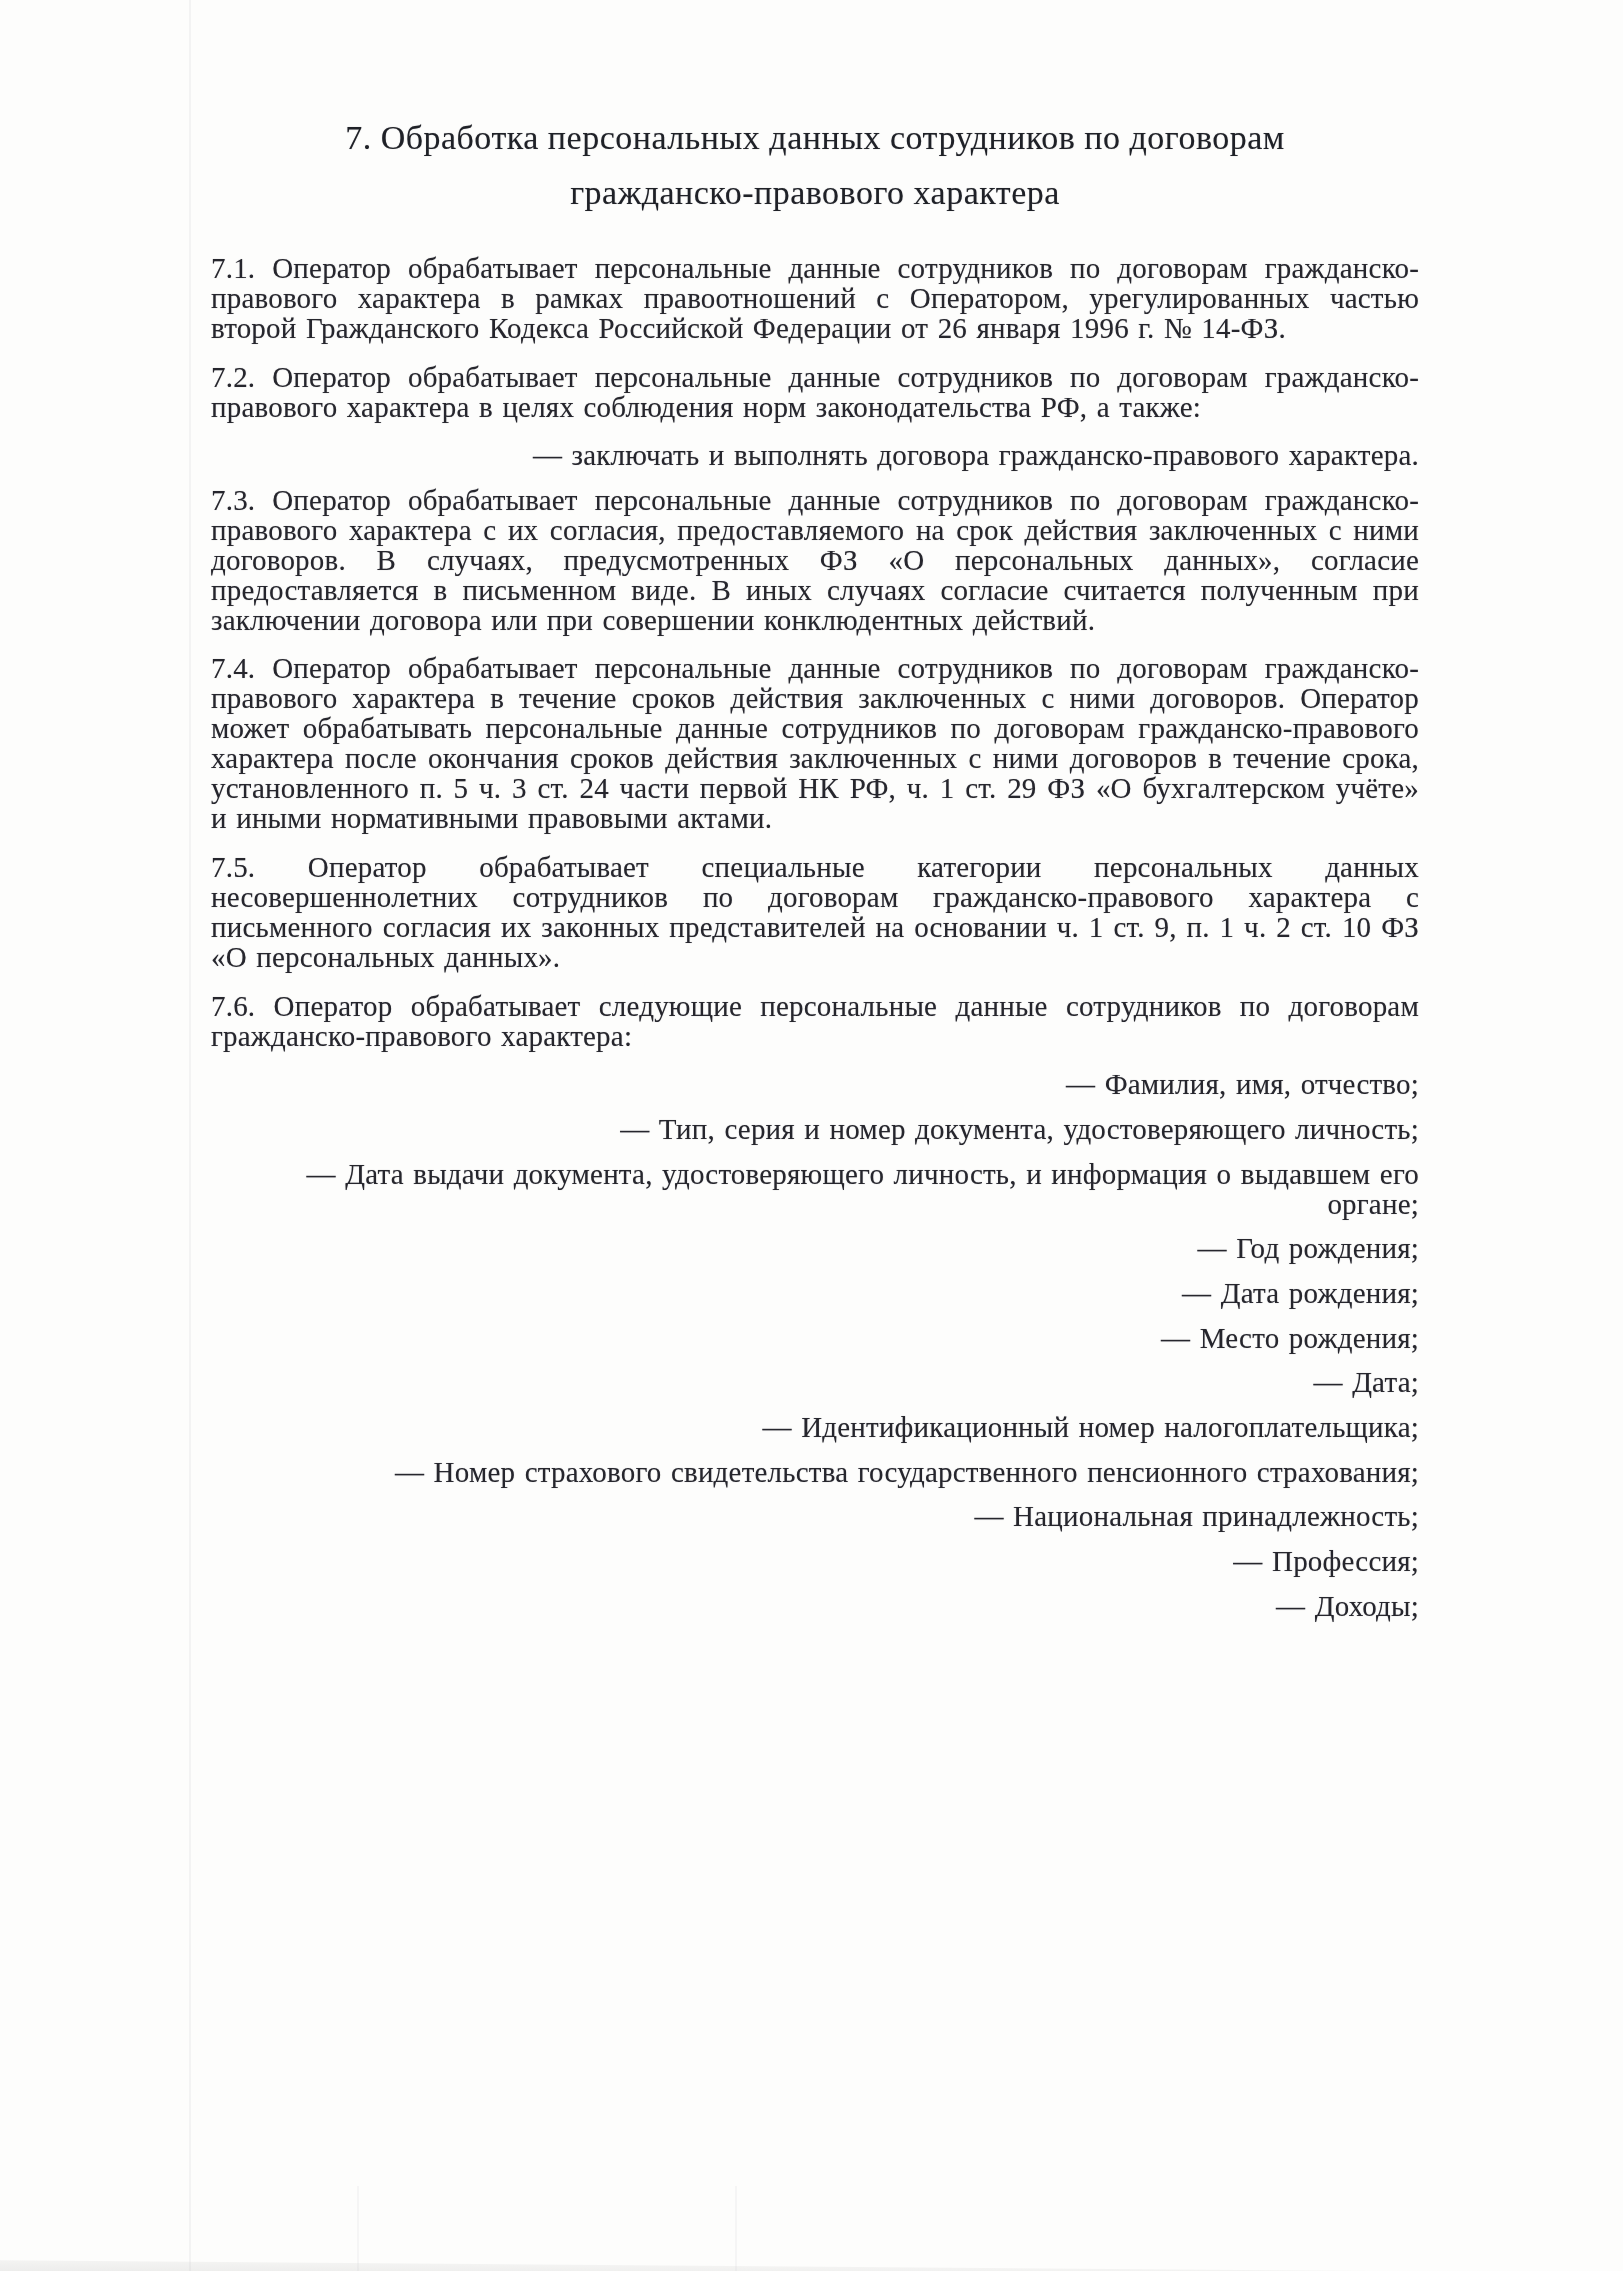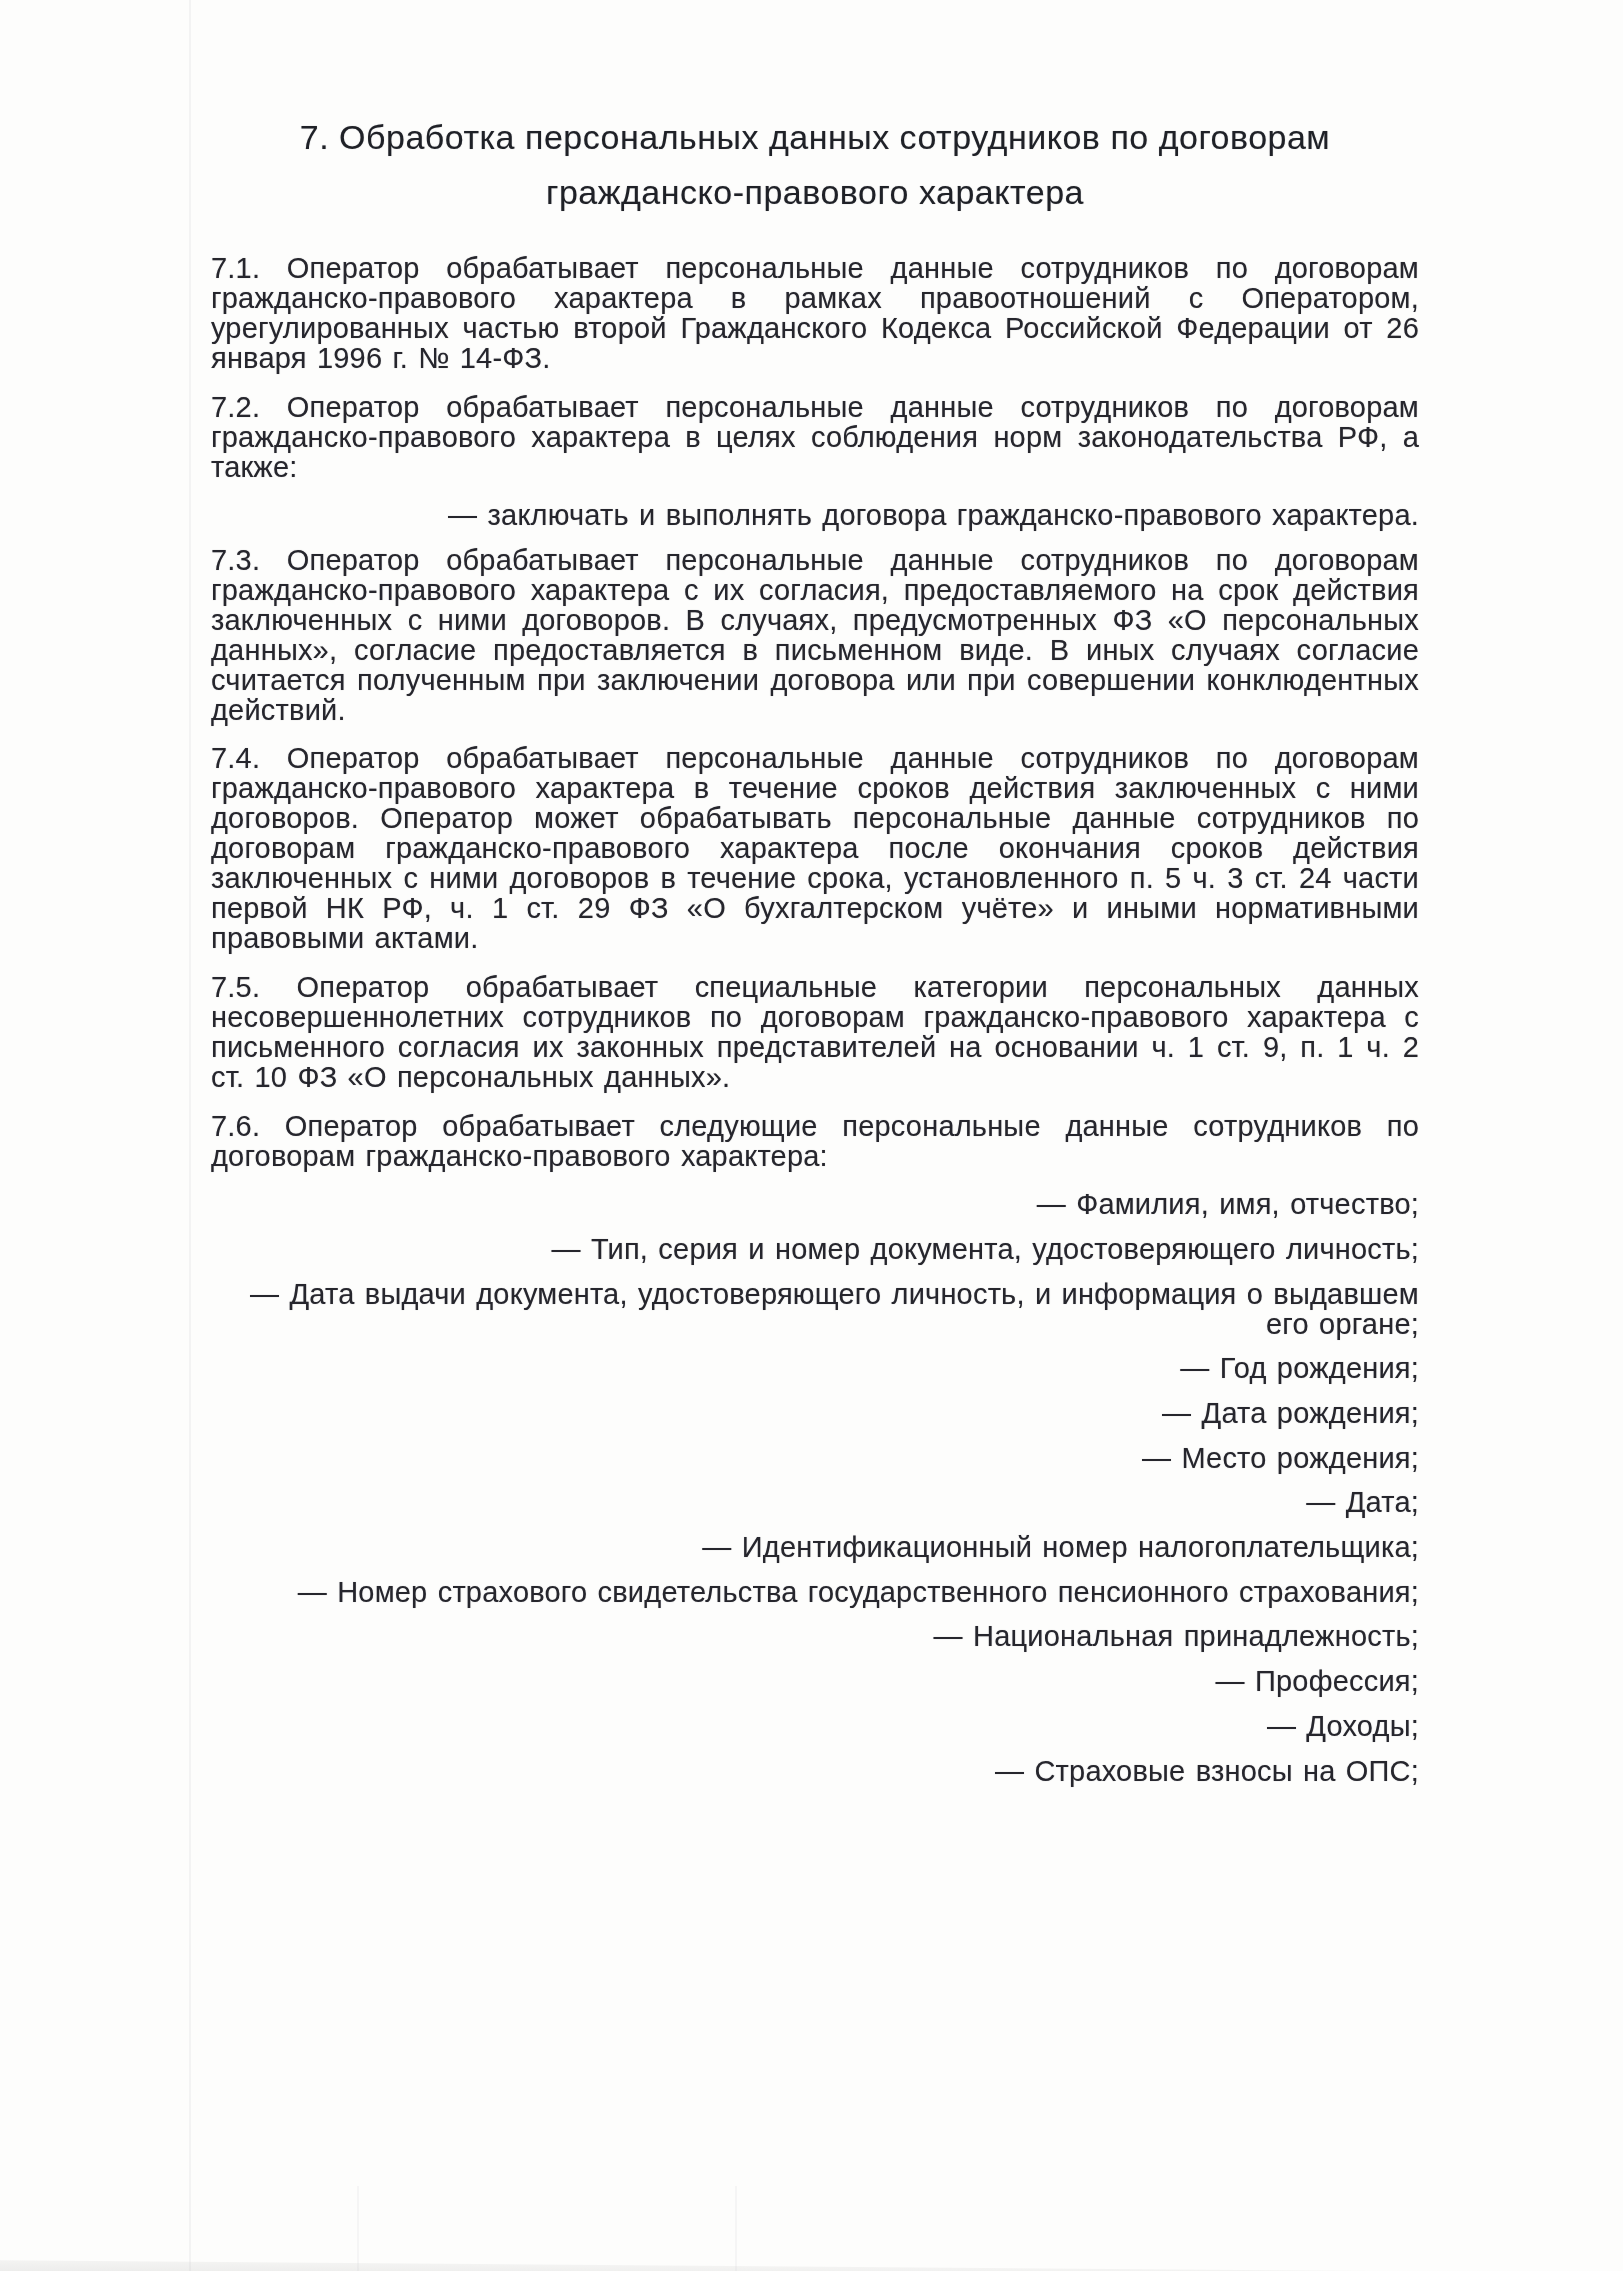--- a/index.html
+++ b/index.html
@@ -6,21 +6,21 @@
     margin: 0;
     padding: 0;
     background: #ffffff;
   }
   .sheet {
     position: relative;
     width: 1623px;
     height: 2271px;
     background: #fdfdfc;
     overflow: hidden;
-    font-family: Liberation Sans, sans-serif;
+    font-family: Liberation Serif, serif;
   }
   
   .fold-line {
     position: absolute;
     top: 0;
     bottom: 0;
     width: 2px;
     background: rgba(60, 60, 70, 0.05);
   }
   .fold-1 { left: 189px; }
@@ -101,17 +101,16 @@
     <p class="para item">— Дата выдачи документа, удостоверяющего личность, и информация о выдавшем его органе;</p>
     <p class="para item">— Год рождения;</p>
     <p class="para item">— Дата рождения;</p>
     <p class="para item">— Место рождения;</p>
     <p class="para item">— Дата;</p>
     <p class="para item">— Идентификационный номер налогоплательщика;</p>
     <p class="para item">— Номер страхового свидетельства государственного пенсионного страхования;</p>
     <p class="para item">— Национальная принадлежность;</p>
     <p class="para item">— Профессия;</p>
     <p class="para item">— Доходы;</p>
-    <p class="para item">— Страховые взносы на ОПС;</p>
 
   </div>
 </div>
 
 
 </body></html>

